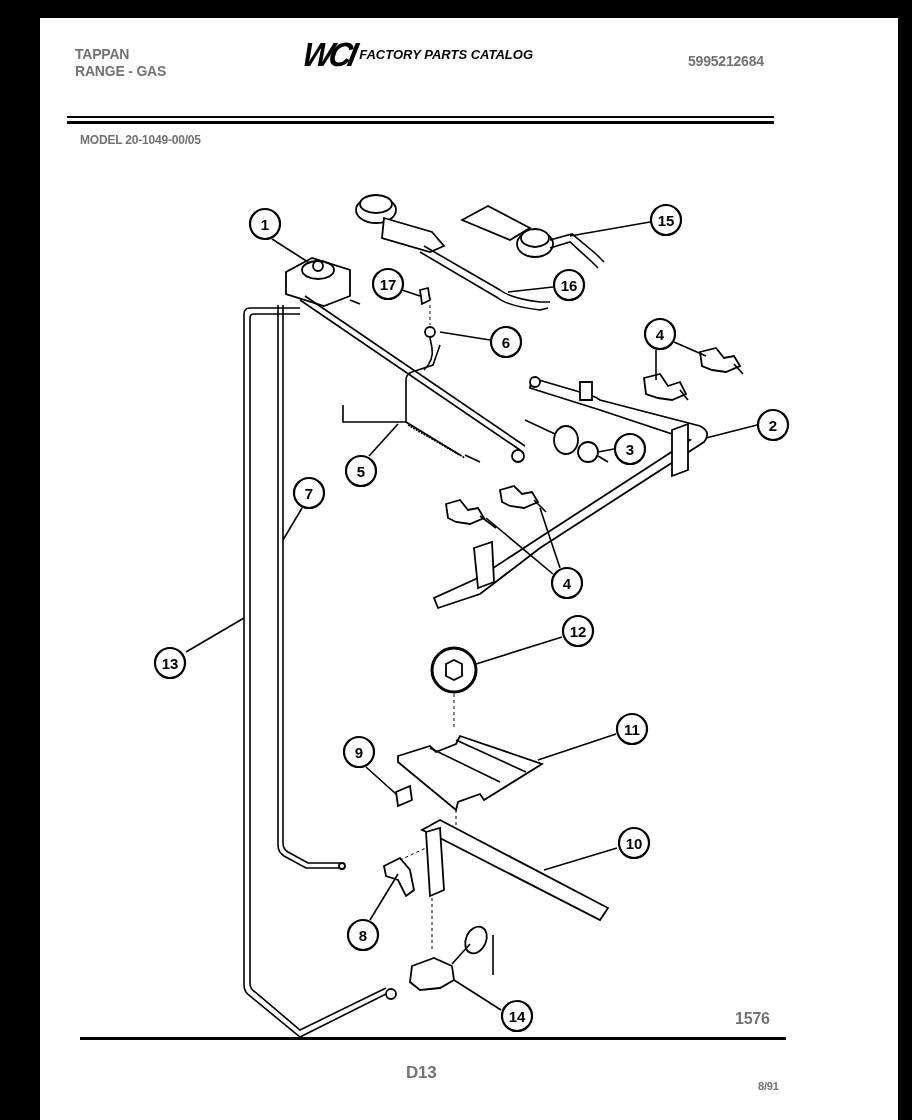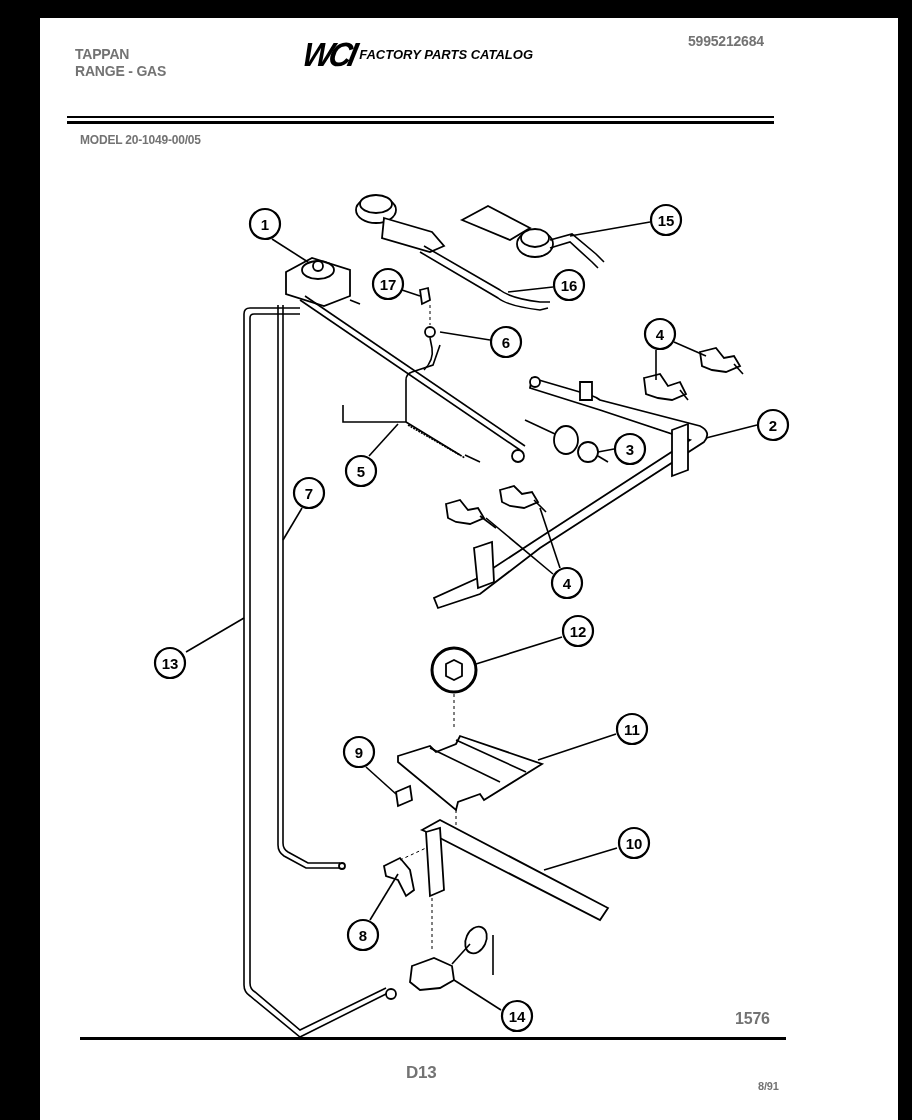--- a/index.html
+++ b/index.html
@@ -3,21 +3,21 @@
 <meta charset="utf-8">
 <style>
   html, body { margin:0; padding:0; }
   body { width:912px; height:1120px; background:#000; position:relative; overflow:hidden; font-family:"Liberation Sans", sans-serif; }
   .page { position:absolute; left:40px; top:18px; width:858px; height:1102px; background:#fff; }
   .txt { position:absolute; font-weight:bold; color:#737373; letter-spacing:-0.2px; font-family:"Liberation Sans", sans-serif; }
   .brand { position:absolute; left:75px; top:46px; font-size:14px; line-height:17px; }
   .catalog-title { position:absolute; left:303px; top:36px; display:flex; align-items:center; gap:6px; }
   .wci-logo { font-size:32px; font-weight:bold; font-style:italic; letter-spacing:-4px; transform:skewX(-12deg) scaleY(1.05); font-family:"Liberation Sans", sans-serif; }
   .catalog-text { font-size:13px; font-weight:bold;font-style:italic; }
-  .catnum { left:688px; top:33px; font-size:14px; }
+  .catnum { left:688px; top:53px; font-size:14px; }
   .hr-top { position:absolute; left:67px; top:116px; width:707px; height:0; border-top:2px solid #000; }
   .hr-top2 { position:absolute; left:67px; top:121px; width:707px; height:0; border-top:3px solid #000; }
   .model { left:80px; top:133px; font-size:12px; }
   .drawnum { left:735px; top:1010px; font-size:16px; }
   .hr-bot { position:absolute; left:80px; top:1037px; width:706px; height:0; border-top:3px solid #000; }
   .pagecode { left:406px; top:1063px; font-size:17px; }
   .date { left:758px; top:1057px; font-size:11px;margin-top:23px; }
   svg.diagram { position:absolute; left:0; top:0; width:912px; height:1120px; }
   .callout circle { fill:#fff; stroke:#000; stroke-width:2.2; }
   .callout text { font-family:"Liberation Sans", sans-serif; font-weight:bold; font-size:15px; text-anchor:middle; dominant-baseline:central; }

